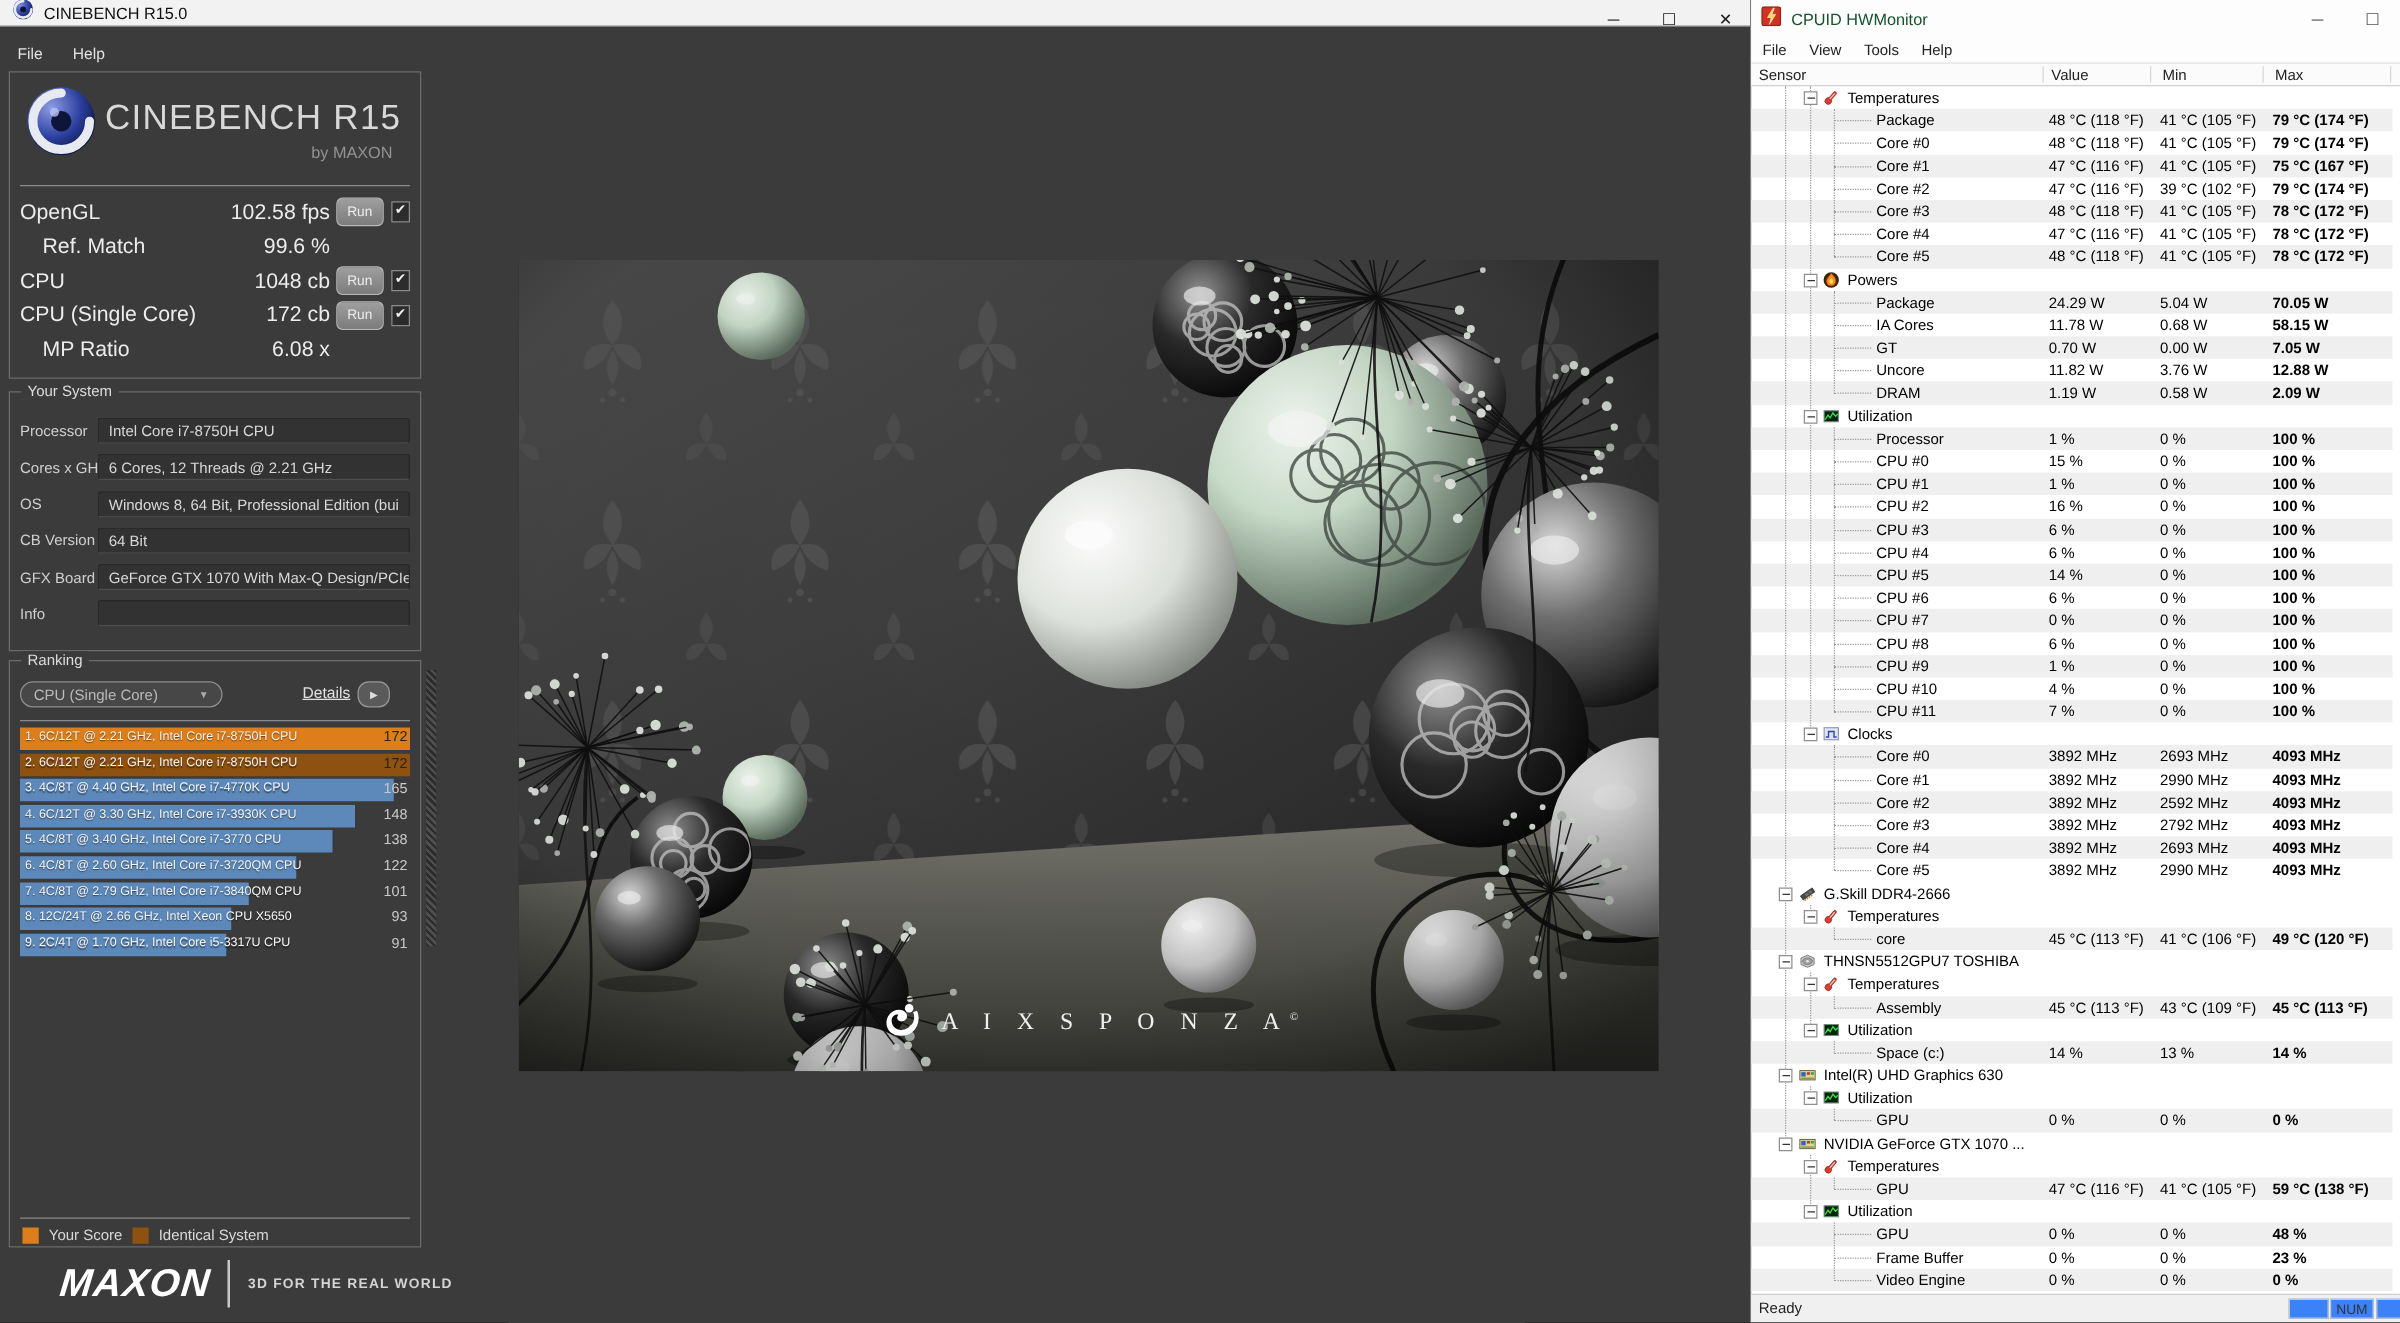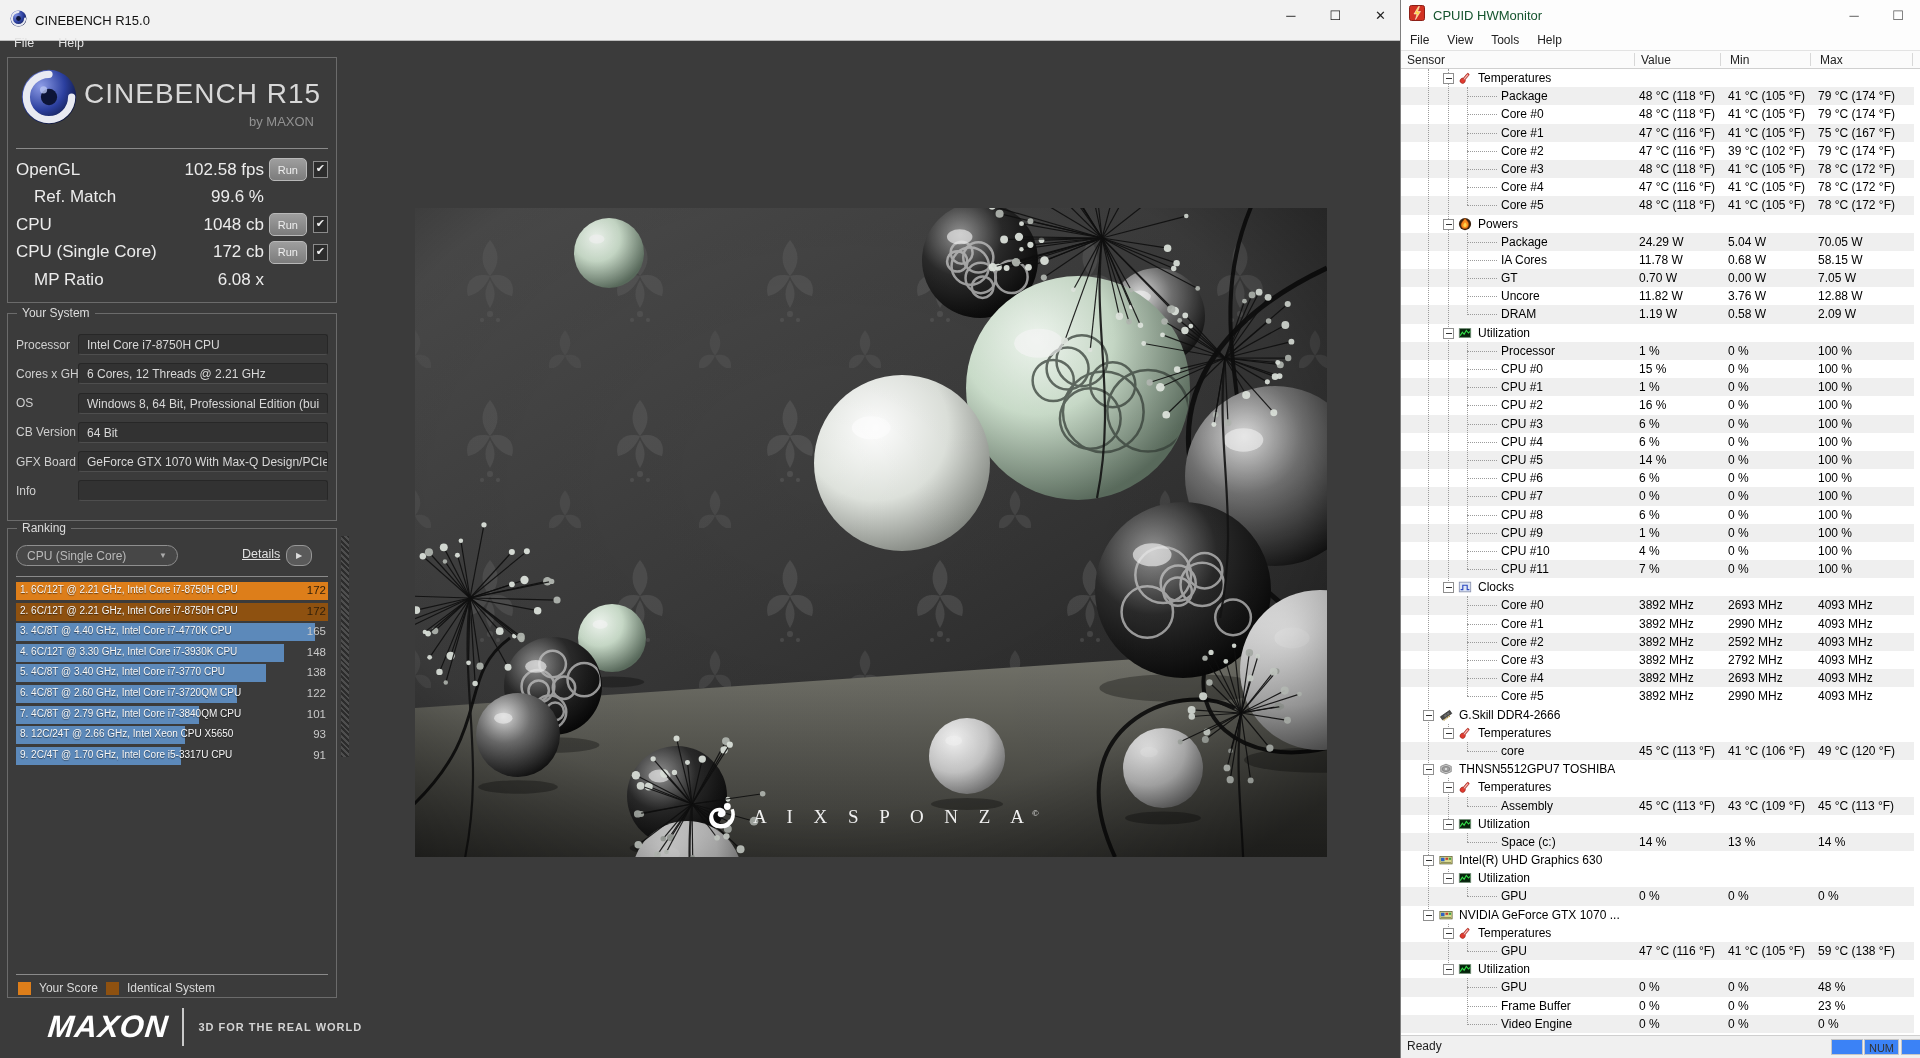--- a/index.html
+++ b/index.html
@@ -1,21 +1,21 @@
 <!DOCTYPE html>
 <html><head>
 <meta charset="utf-8">
 <style>
   html,body{margin:0;padding:0;background:#222;}
   #root{position:relative;width:1920px;height:1058px;overflow:hidden;
         font-family:"Liberation Sans",sans-serif;background:#3b3b3b;}
 
   
   .cb-window{position:absolute;left:0;top:0;width:1400px;height:1058px;background:#3b3b3b;}
-  .cb-titlebar{position:absolute;left:0;top:0;width:1400px;height:41px;background:#f2f2f2;
+  .cb-titlebar{position:absolute;left:0;top:0;width:1400px;height:21px;background:#f2f2f2;
                border-bottom:1px solid #bdbdbd;display:flex;align-items:center;padding:0 10px;gap:8px;box-sizing:border-box;}
   .cb-title{font-size:13px;color:#111;}
   .cb-controls{position:absolute;right:14px;top:0;height:31px;display:flex;align-items:center;gap:34px;color:#222;font-size:13px;}
   .cb-controls span{cursor:default;}
   .cb-menubar{position:absolute;left:0;top:31px;width:1400px;height:23px;display:flex;align-items:center;
               gap:24px;padding:0 14px;color:#e2e2e2;font-size:12.5px;box-sizing:border-box;}
 
   .panel-box{position:absolute;border:1px solid #6b6b6b;box-sizing:border-box;}
   .box-label{position:absolute;top:-8px;left:9px;background:#3b3b3b;padding:0 5px;font-size:12px;color:#dcdcdc;}
 
@@ -99,21 +99,21 @@
   .kids{position:relative;}
   .guide{position:absolute;top:0;width:0;border-left:1px dotted #9b9b9b;z-index:0;}
   .hw-row{position:relative;height:18.2px;line-height:18.2px;width:513px;}
   .hw-row.shaded{background:#efefef;}
   .exp{position:absolute;top:4px;width:9px;height:9px;background:#fff;border:1px solid #8f8f8f;box-sizing:content-box;z-index:2;}
   .exp::after{content:"";position:absolute;left:1.5px;right:1.5px;top:4px;border-top:1px solid #333;}
   .hw-icon{position:absolute;top:2px;width:14px;height:14px;z-index:2;}
   .hw-icon svg{width:14px;height:14px;display:block;}
   .hw-label{position:absolute;top:0;white-space:nowrap;z-index:1;}
   .hw-val{position:absolute;top:0;white-space:nowrap;}
-  .v-val{left:238px;} .v-min{left:327px;} .v-max{left:417px;}
+  .v-val{left:238px;} .v-min{left:327px;} .v-max{left:417px;font-weight:bold;}
   .branch{position:absolute;left:66px;top:9px;width:30px;border-top:1px dotted #9b9b9b;}
 
   .hw-status{position:absolute;left:0;top:1035px;right:0;height:23px;background:#f0f0f0;
              border-top:1px solid #cfcfcf;box-sizing:border-box;}
   .hw-status .ready{position:absolute;left:6px;top:3px;font-size:12px;color:#222;}
   .sunken{position:absolute;top:3px;height:16px;background:#3b82f6;border:1px solid #c6c6c6;
           font-size:11px;color:#333;text-align:center;line-height:16px;box-sizing:border-box;}
 </style>
 </head>
 <body>

